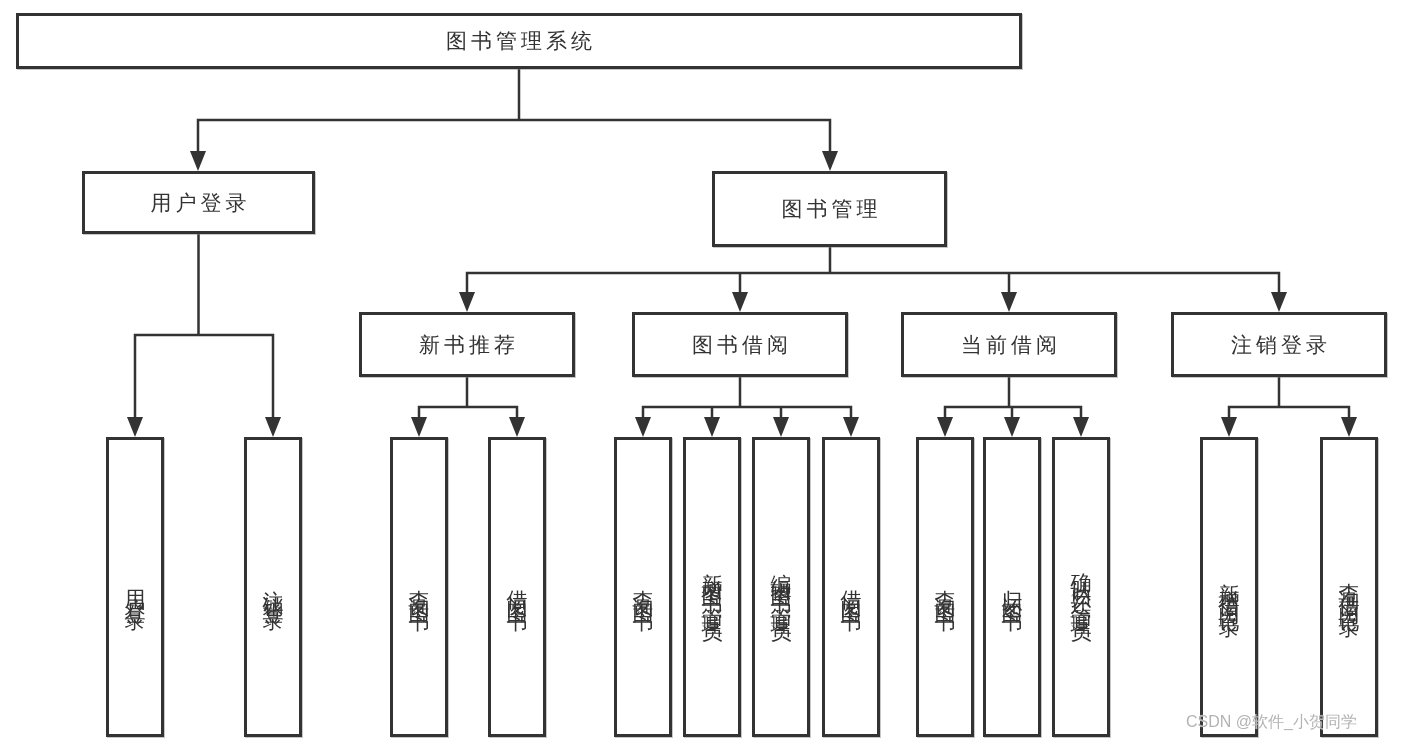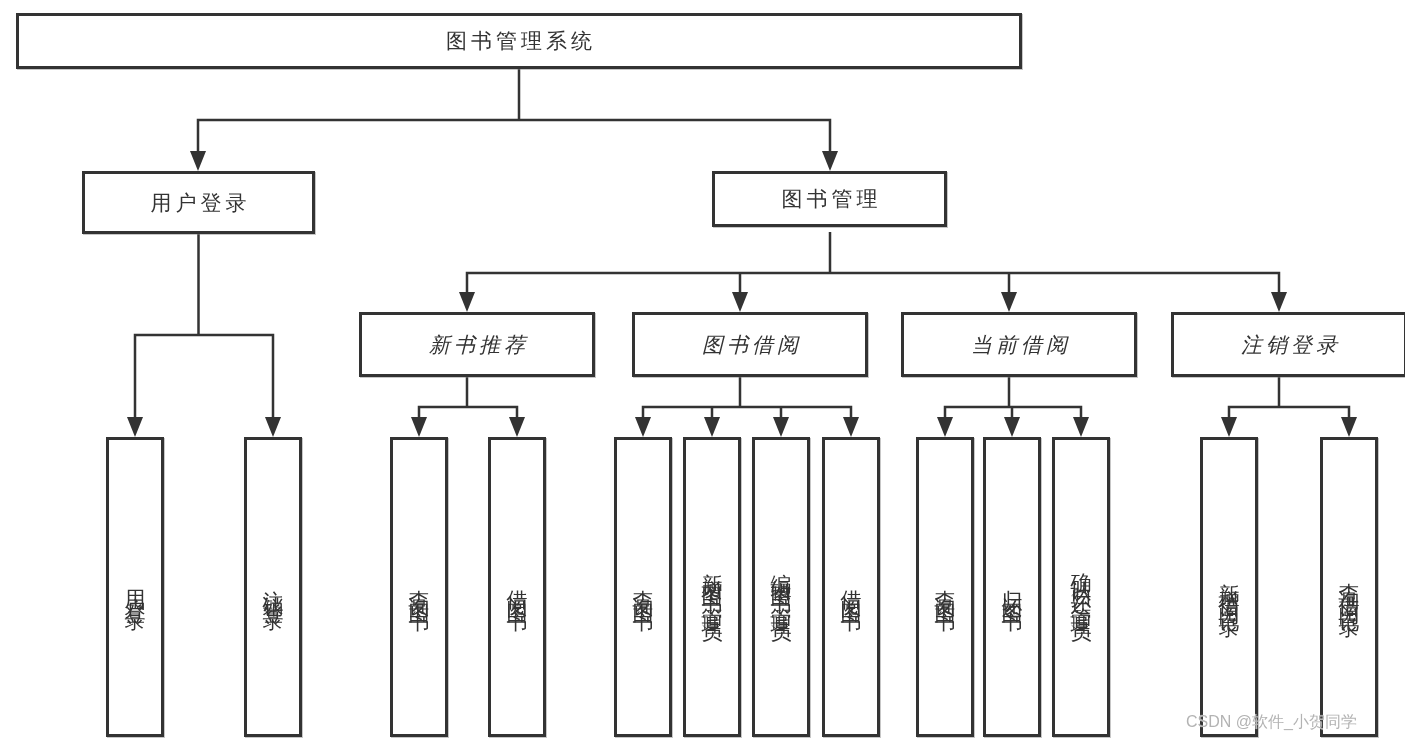--- a/index.html
+++ b/index.html
@@ -46,23 +46,23 @@
     writing-mode: vertical-rl;
     text-orientation: mixed;
     font-size: 21px;
     letter-spacing: 7px;
     line-height: 52px;
   }
   
   .n-root   { left: 16px;  top: 13px;  width: 1006px; height: 56px; }
   
   .n-login  { left: 82px;  top: 171px; width: 233px;  height: 63px; }
-  .n-mgmt   { left: 712px; top: 171px; width: 235px;  height: 56px; }
+  .n-mgmt   { left: 712px; top: 171px; width: 235px;  height: 76px; }
   
-  .l3 { top: 312px; height: 65px; width: 236px; font-style: italic; }
+  .l3 { top: 312px; height: 65px; width: 216px; }
   .n-newrec { left: 359px;  }
   .n-borrow { left: 632px;  }
   .n-curr   { left: 901px;  }
   .n-record { left: 1171px; }
   
   .v1  { left: 106px;  }
   .v2  { left: 244px;  }
   .v3  { left: 390px;  }
   .v4  { left: 488px;  }
   .v5  { left: 614px;  }

